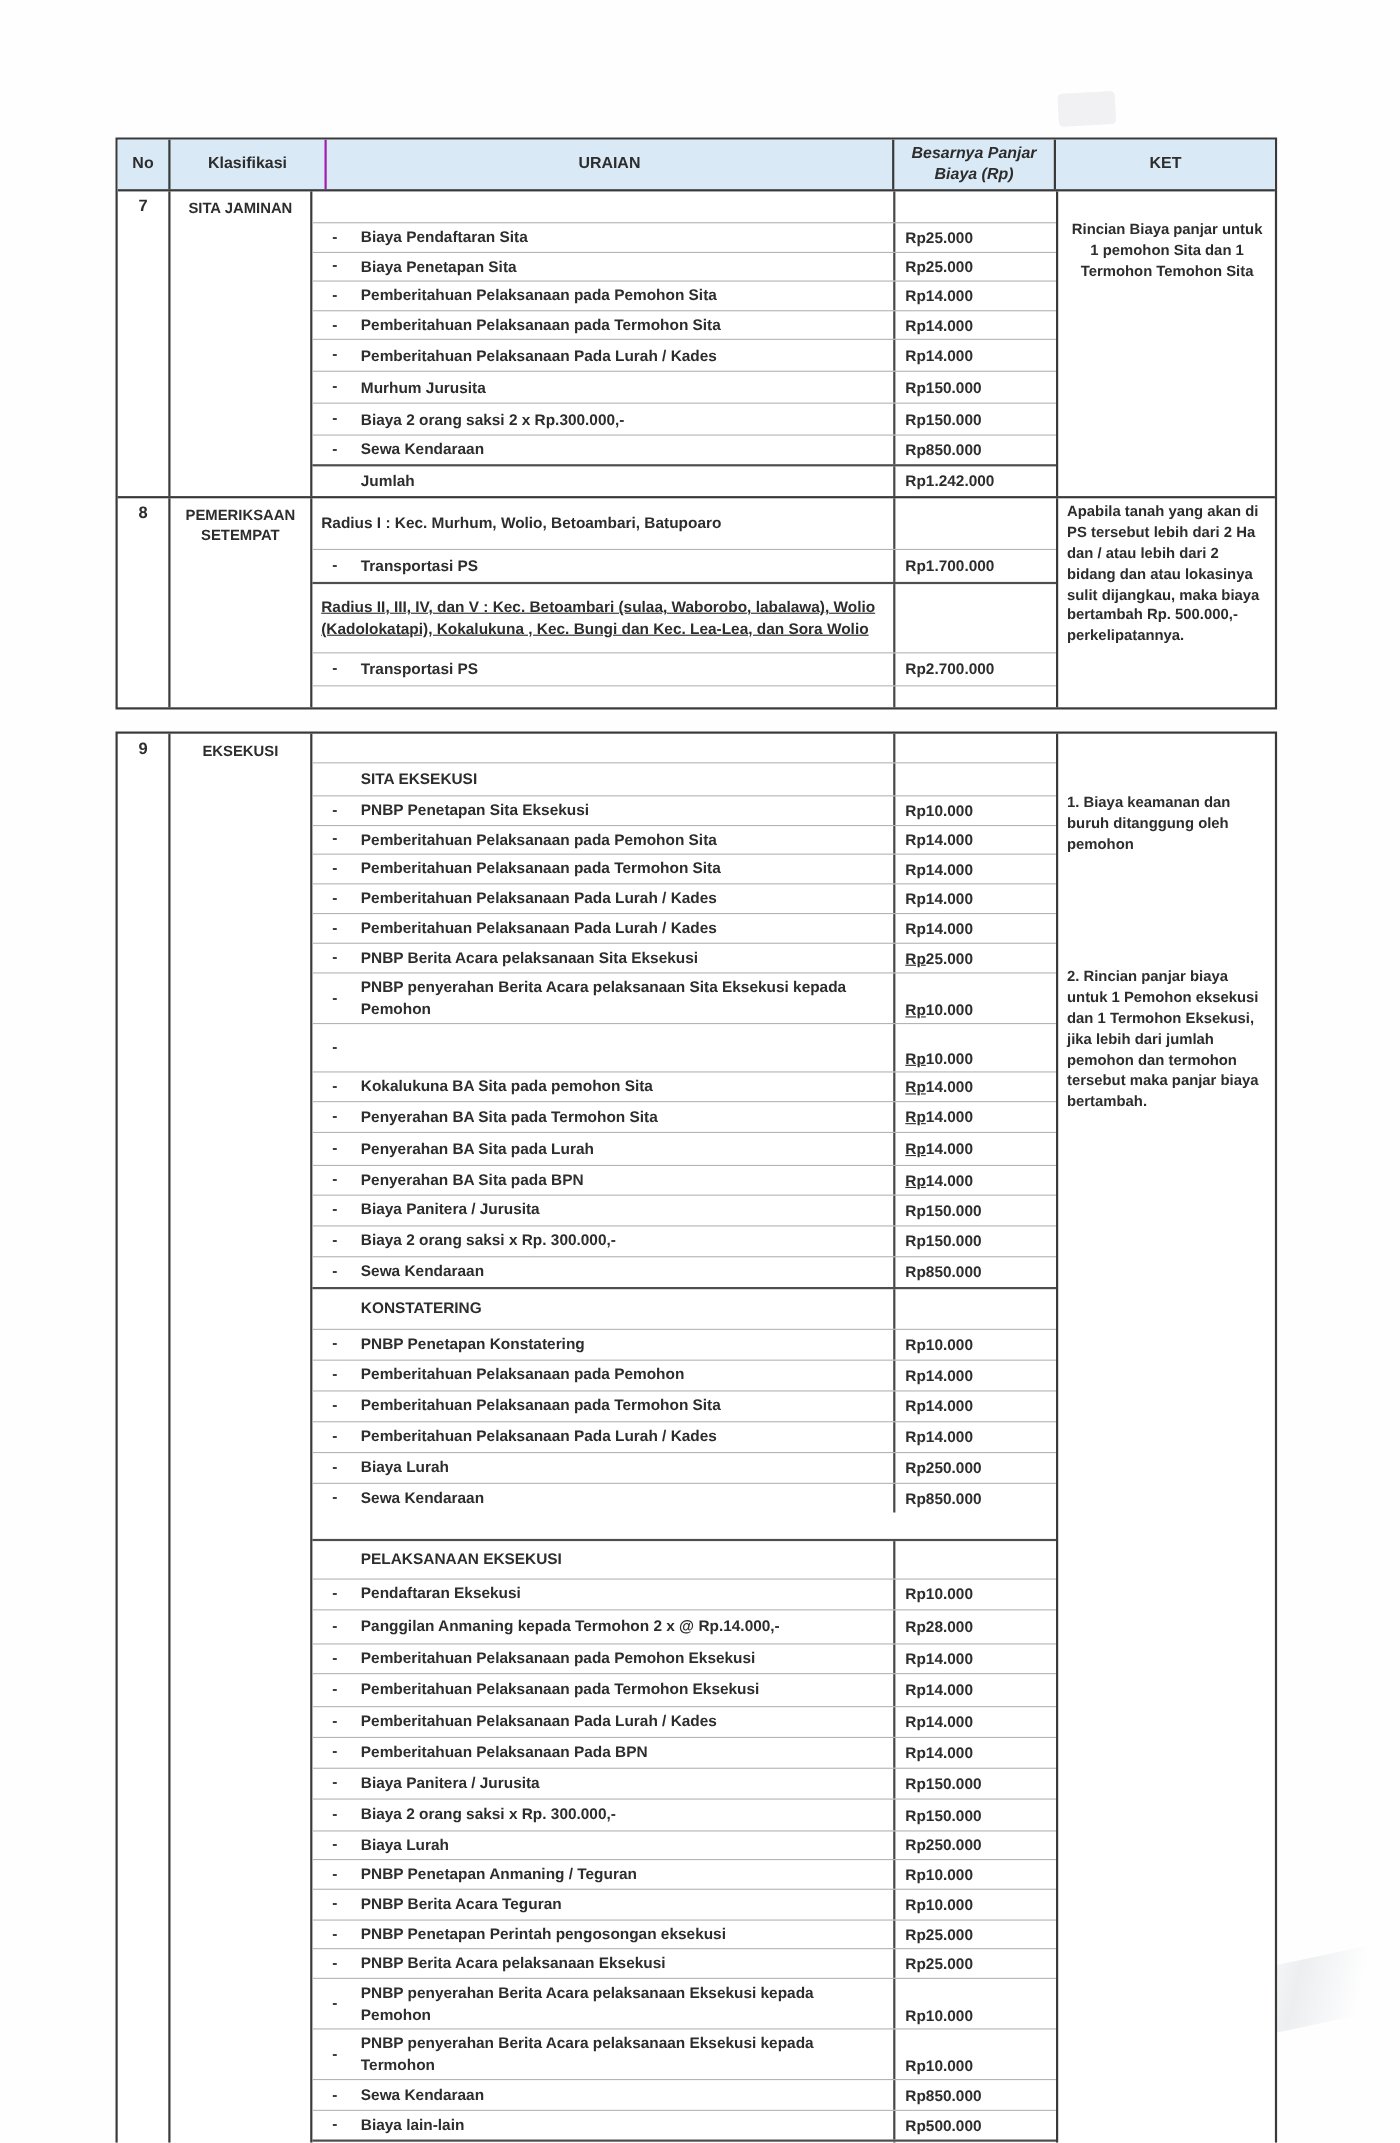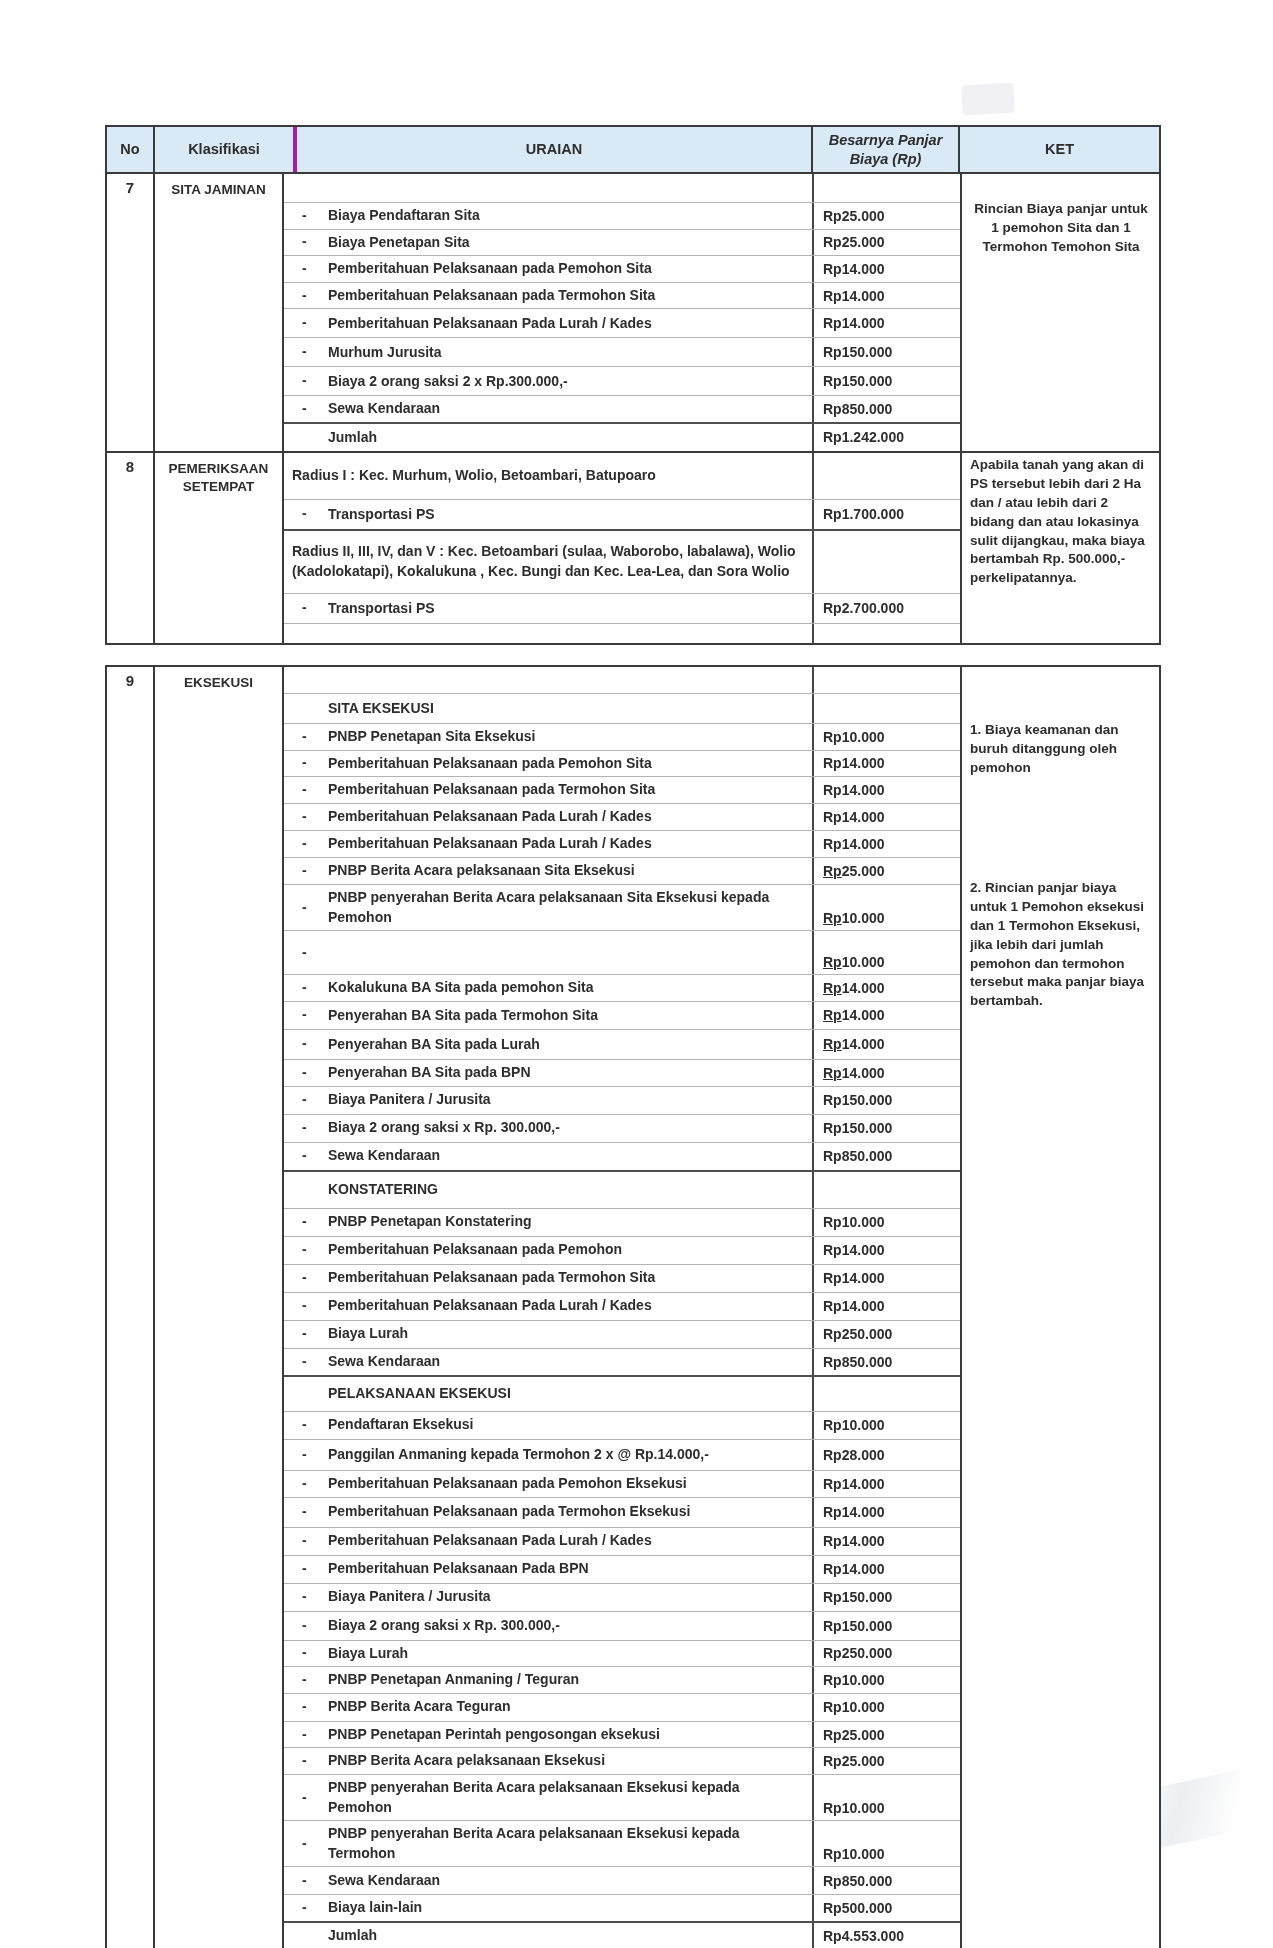--- a/index.html
+++ b/index.html
@@ -12,21 +12,21 @@
   .tbl { border:2px solid #3a3a3a; background:#ffffff; box-sizing:border-box; }
   .tbl2 { margin-top:20px; }
 
   
   .thead { display:flex; background:#d9e9f6; border-bottom:2px solid #3a3a3a; min-height:45px; }
   .th {
     box-sizing:border-box; display:flex; align-items:center; justify-content:center;
     text-align:center; font-size:14.5px; line-height:1.25; padding:4px 4px;
   }
   .w-no    { width:48px;  border-right:2px solid #3a3a3a; }
-  .w-klas  { width:142px; border-right:4px solid #a21caf; }
+  .w-klas  { width:142px; border-right:2px solid #a21caf; }
   .w-uraian{ flex:1;      border-right:2px solid #3a3a3a; }
   .w-biaya { width:147px; border-right:2px solid #3a3a3a; flex-direction:column;font-style:italic; }
   .w-ket   { width:199px; }
 
   
   .section { display:flex; align-items:stretch; }
   .section + .section { border-top:2px solid #3a3a3a; }
   .cell { box-sizing:border-box; }
   .cno   { width:48px;  border-right:2px solid #3a3a3a; text-align:center; font-size:15px; padding-top:5px; }
   .cklas { width:129px; border-right:2px solid #3a3a3a; text-align:center; font-size:13.5px; line-height:1.35; padding:7px 3px 0 3px; }
@@ -197,21 +197,21 @@
               <div class="line style-item" style="min-height: 30px;">
                 <div class="u">
                   <span class="dash">-</span>
                   <span class="txt">Transportasi PS</span>
                 </div>
                 <div class="amt">
                   <span class="rp">Rp</span>
                   <span class="val">1.700.000</span>
                 </div>
               </div>
-              <div class="line style-flush sep-dark" style="min-height: 64px;">
+              <div class="line style-flush sep-dark" style="min-height: 64px; text-decoration: underline;">
                 <div class="u">
                   <span class="txt">Radius  II, III, IV, dan V : Kec. Betoambari (sulaa, Waborobo, labalawa), Wolio (Kadolokatapi), Kokalukuna , Kec. Bungi dan Kec. Lea-Lea, dan Sora Wolio</span>
                 </div>
                 <div class="amt"></div>
               </div>
               <div class="line style-item" style="min-height: 30px;">
                 <div class="u">
                   <span class="dash">-</span>
                   <span class="txt">Transportasi PS</span>
                 </div>
@@ -456,21 +456,21 @@
               <div class="line style-item" style="min-height: 27px;">
                 <div class="u">
                   <span class="dash">-</span>
                   <span class="txt">Sewa Kendaraan</span>
                 </div>
                 <div class="amt">
                   <span class="rp">Rp</span>
                   <span class="val">850.000</span>
                 </div>
               </div>
-              <div class="line style-label sep-dark" style="min-height: 36px;">
+              <div class="line style-label sep-dark" style="min-height: 36px; margin-top: 24px;">
                 <div class="u">
                   <span class="txt">PELAKSANAAN EKSEKUSI</span>
                 </div>
                 <div class="amt"></div>
               </div>
               <div class="line style-item" style="min-height: 28px;">
                 <div class="u">
                   <span class="dash">-</span>
                   <span class="txt">Pendaftaran Eksekusi</span>
                 </div>

